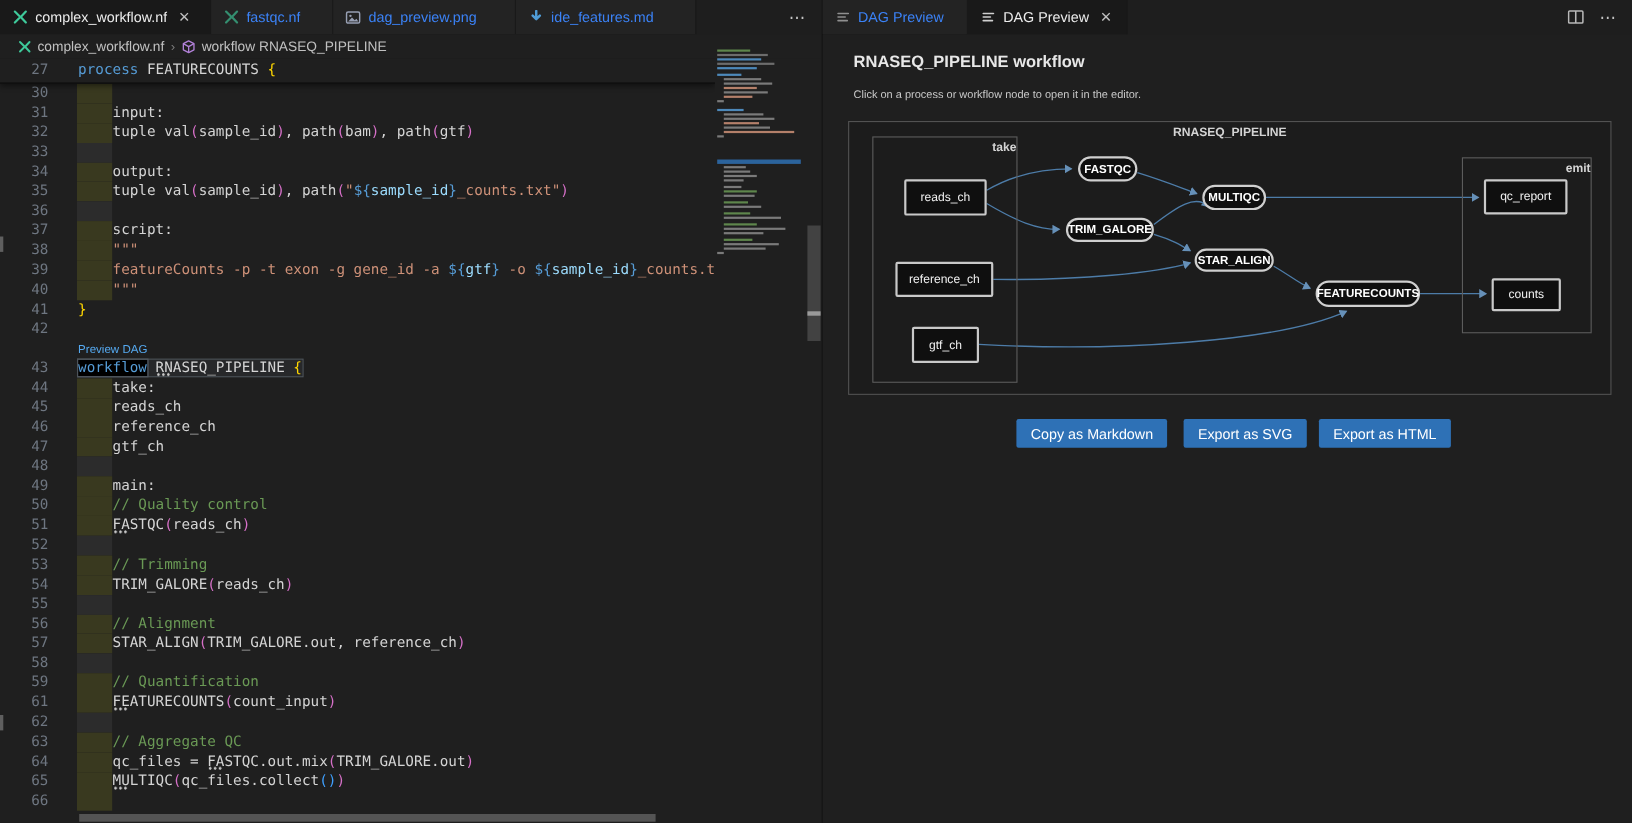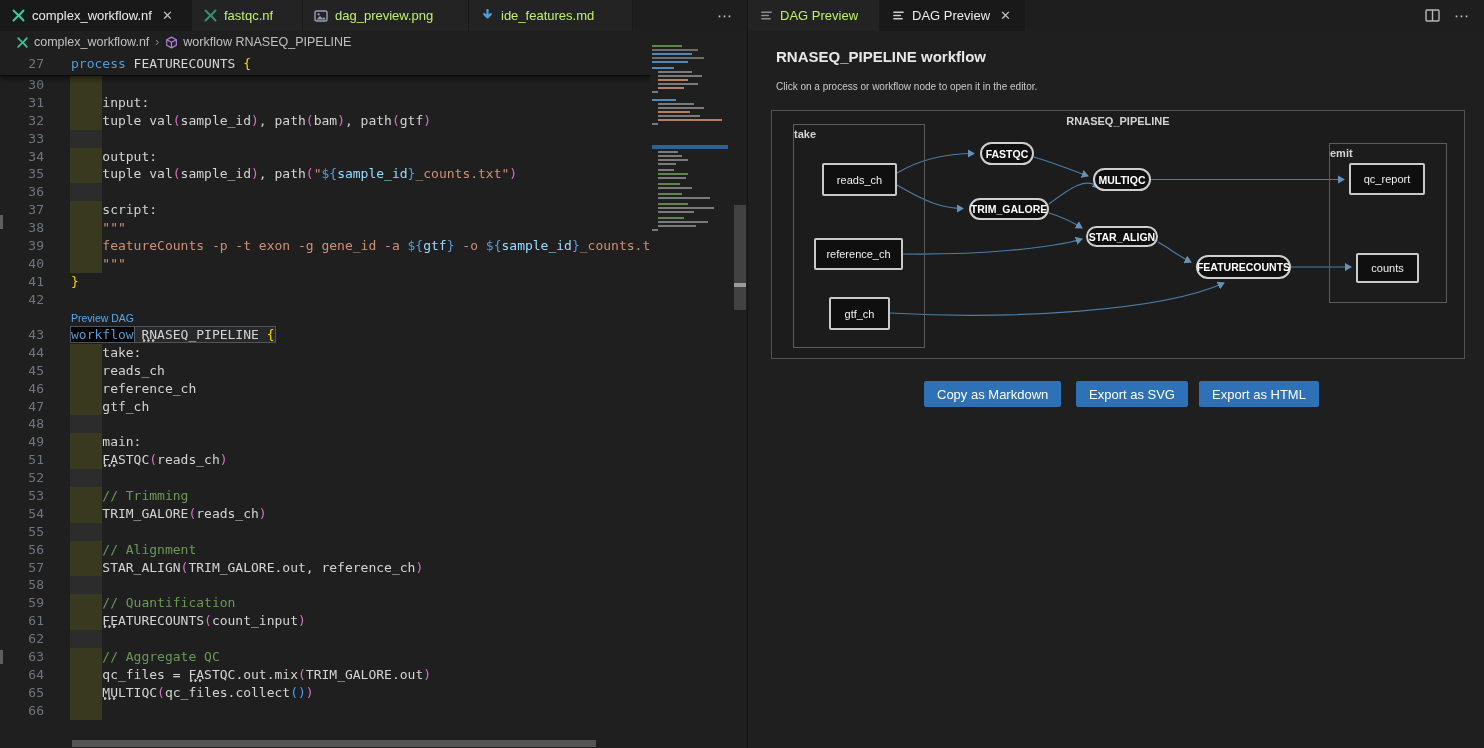--- a/index.html
+++ b/index.html
@@ -7,21 +7,21 @@
               font-family:"Liberation Sans", sans-serif; }
 
   
   .left-group  { position:absolute; left:0; top:0; width:747px; height:748px; background:#1f1f1f; }
   .right-group { position:absolute; left:747px; top:0; width:737px; height:748px; background:#1f1f1f;
                  border-left:1px solid #141414; }
 
   
   .tabbar { position:absolute; left:0; top:0; right:0; height:31px; background:#1e1e1e;
             display:flex; align-items:stretch; }
-  .tab { display:flex; align-items:center; padding:0 10px; font-size:13px; color:#bef264;
+  .tab { display:flex; align-items:center; padding:0 10px; font-size:13px; color:#3b82f6;
          background:#232323; border-right:1px solid #191919; cursor:pointer; }
   .tab.active { background:#191919; color:#ececec; }
   .tab .ticon { width:16px; height:16px; margin-right:6px; flex:0 0 16px; display:flex; align-items:center; justify-content:center; }
   .tab .tclose { margin-left:10px; font-size:13px; color:#c0c0c0; }
   .tab-label { white-space:nowrap; overflow:hidden; }
   .tab-actions { margin-left:auto; display:flex; align-items:center; padding-right:14px; gap:14px; }
   .more-dots { color:#c5c5c5; font-size:15px; letter-spacing:1px; cursor:pointer; }
 
   
   .breadcrumb { position:absolute; left:0; top:31px; width:747px; height:22px; background:#1f1f1f;
@@ -69,21 +69,21 @@
 
   
   .panel-title { position:absolute; left:28px; top:48px; font-size:15px; font-weight:bold; color:#e8e8e8;text-align:center; }
   .panel-hint  { position:absolute; left:28px; top:81px; font-size:10px; color:#c9c9c9; }
 
   .diagram { position:absolute; left:23px; top:110px; width:694px; height:249px;
              background:#1c1c1c; border:1px solid #525252; }
   .wf-label { position:absolute; left:0; right:0; top:4px; text-align:center;
               font-size:11px; font-weight:bold; color:#d4d4d4; }
   .subgraph { position:absolute; border:1px solid #5c5c5c; }
-  .sg-label { position:absolute; left:0; right:0; top:3px; text-align:left;
+  .sg-label { position:absolute; left:0; right:0; top:3px; text-align:right;
               font-size:11px; font-weight:bold; color:#d4d4d4; }
   .nrect { position:absolute; background:#0f0f0f; border:2px solid #c9c9c9; border-radius:2px;
            display:flex; align-items:center; justify-content:center;
            font-size:11px; color:#f0f0f0; cursor:pointer; }
   .npill { position:absolute; background:#0f0f0f; border:2px solid #cfcfcf; border-radius:13px;
            display:flex; align-items:center; justify-content:center;
            font-size:10.5px; font-weight:bold; color:#ffffff; cursor:pointer; }
   .edges { position:absolute; left:0; top:0; width:694px; height:249px; pointer-events:none; }
 
   .btn { position:absolute; top:381px; height:26px; padding:0 13px; background:#2e71b6; color:#fff;
@@ -187,20 +187,21 @@
         <div class="lens-row">
           <span class="lens">Preview DAG</span>
         </div>
         <div class="row"><span class="ln">43</span><span class="code"><span class="selbox"><span class="kw whl">workflow</span><span class="pl"> </span><span class="pl dots">RNASEQ_PIPELINE</span><span class="pl"> </span><span class="br">{</span></span></span></div>
         <div class="row"><span class="ln">44</span><span class="blk o"></span><span class="code"><span class="pl">    take:</span></span></div>
         <div class="row"><span class="ln">45</span><span class="blk o"></span><span class="code"><span class="pl">    reads_ch</span></span></div>
         <div class="row"><span class="ln">46</span><span class="blk o"></span><span class="code"><span class="pl">    reference_ch</span></span></div>
         <div class="row"><span class="ln">47</span><span class="blk o"></span><span class="code"><span class="pl">    gtf_ch</span></span></div>
         <div class="row"><span class="ln">48</span><span class="blk d"></span><span class="code"></span></div>
         <div class="row"><span class="ln">49</span><span class="blk o"></span><span class="code"><span class="pl">    main:</span></span></div>
+        <div class="row"><span class="ln">50</span><span class="blk o"></span><span class="code"><span class="cm">    // Quality control</span></span></div>
         <div class="row"><span class="ln">51</span><span class="blk o"></span><span class="code"><span class="pl">    </span><span class="pl dots">FASTQC</span><span class="pa">(</span><span class="pl">reads_ch</span><span class="pa">)</span></span></div>
         <div class="row"><span class="ln">52</span><span class="blk d"></span><span class="code"></span></div>
         <div class="row"><span class="ln">53</span><span class="blk o"></span><span class="code"><span class="cm">    // Trimming</span></span></div>
         <div class="row"><span class="ln">54</span><span class="blk o"></span><span class="code"><span class="pl">    TRIM_GALORE</span><span class="pa">(</span><span class="pl">reads_ch</span><span class="pa">)</span></span></div>
         <div class="row"><span class="ln">55</span><span class="blk d"></span><span class="code"></span></div>
         <div class="row"><span class="ln">56</span><span class="blk o"></span><span class="code"><span class="cm">    // Alignment</span></span></div>
         <div class="row"><span class="ln">57</span><span class="blk o"></span><span class="code"><span class="pl">    STAR_ALIGN</span><span class="pa">(</span><span class="pl">TRIM_GALORE.out, reference_ch</span><span class="pa">)</span></span></div>
         <div class="row"><span class="ln">58</span><span class="blk d"></span><span class="code"></span></div>
         <div class="row"><span class="ln">59</span><span class="blk o"></span><span class="code"><span class="cm">    // Quantification</span></span></div>
         <div class="row"><span class="ln">61</span><span class="blk o"></span><span class="code"><span class="pl">    </span><span class="pl dots">FEATURECOUNTS</span><span class="pa">(</span><span class="pl">count_input</span><span class="pa">)</span></span></div>

